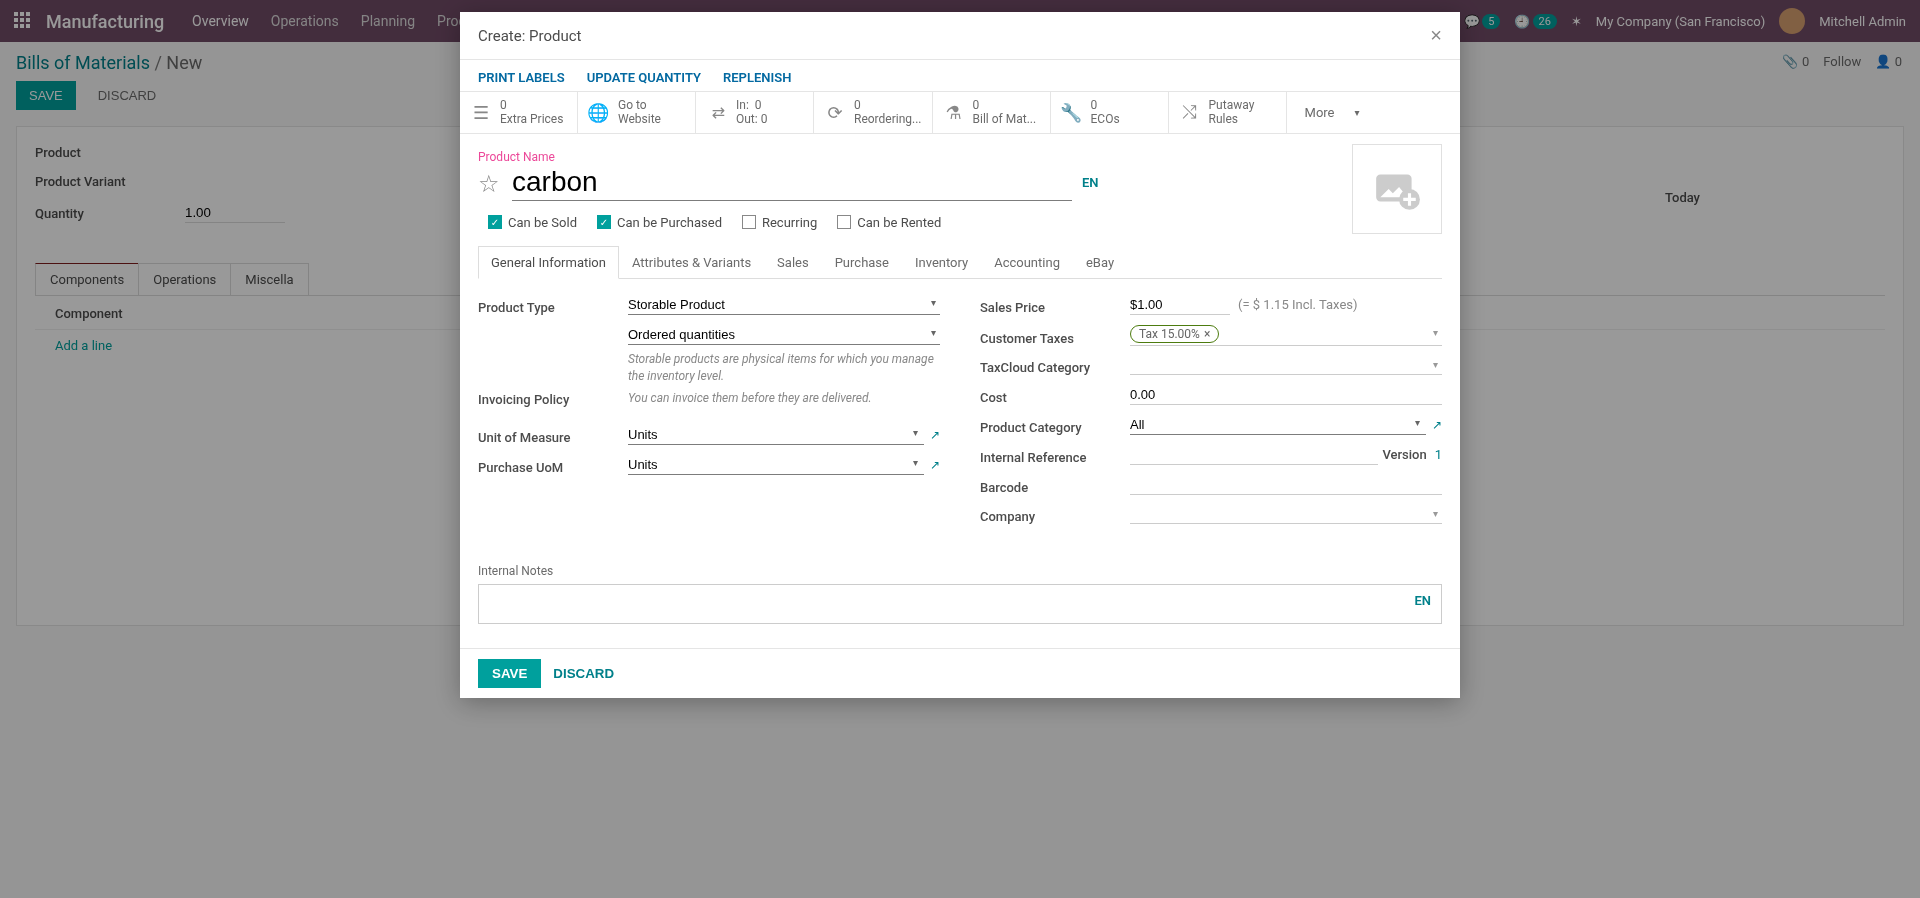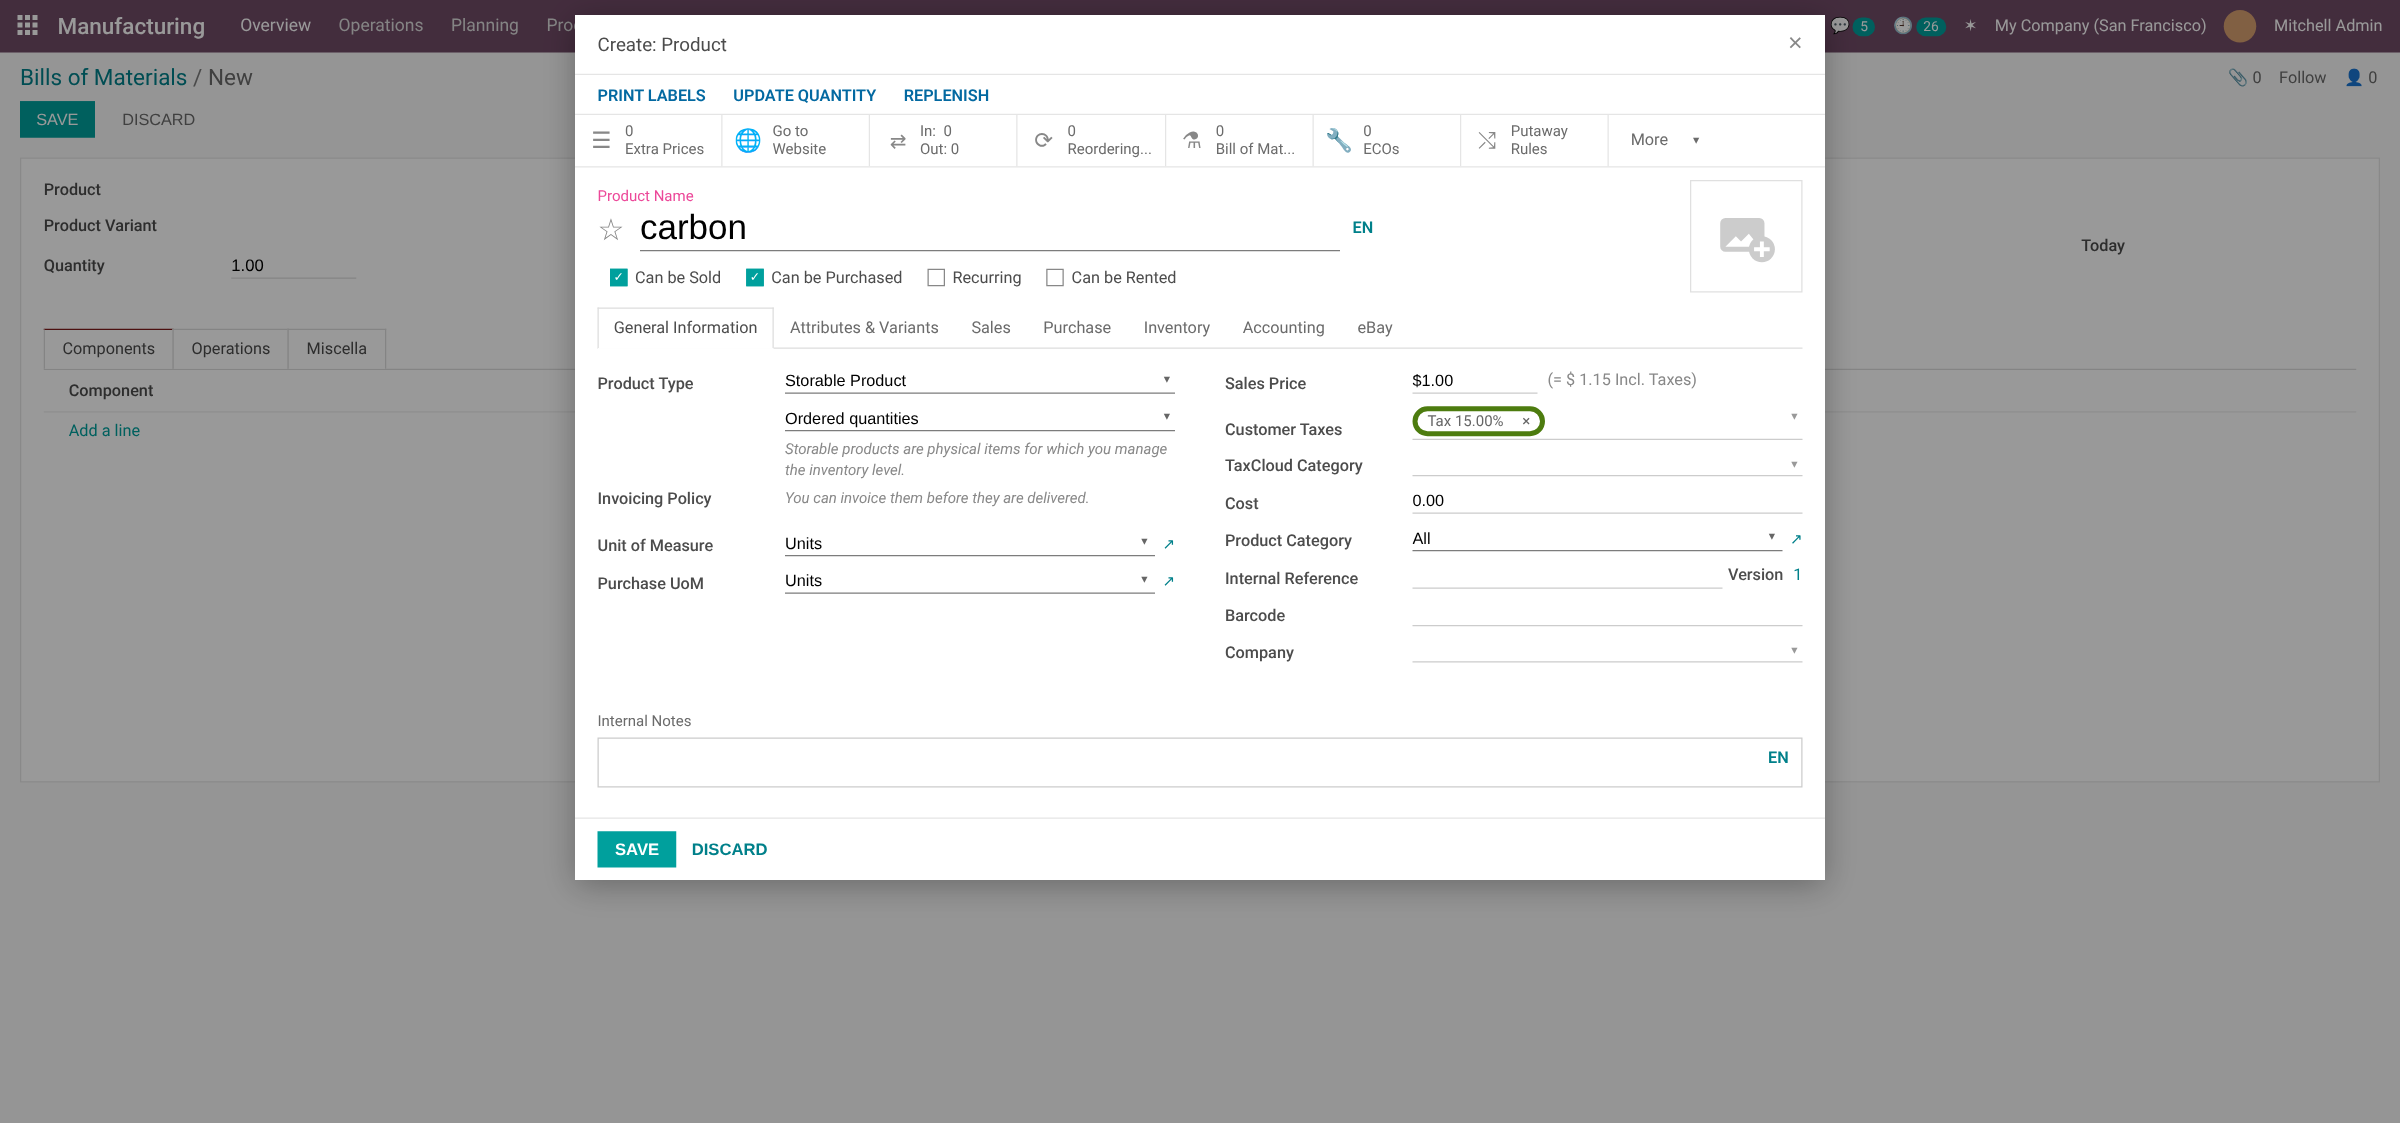--- a/index.html
+++ b/index.html
@@ -87,21 +87,21 @@
 .sel { width: 100%; border: none; border-bottom: 1px solid #7c7c7c; padding: 2px 16px 2px 0; font-size: 13px; appearance: none; background: transparent; position: relative; }
 .sel-wrap { position: relative; display: flex; align-items: center; gap: 6px; }
 .sel-wrap::after { content: "▾"; position: absolute; right: 4px; top: 2px; color: #666; pointer-events: none; font-size: 10px; }
 .sel-wrap.with-link::after { right: 22px; }
 .ext-link { color: #00808a; cursor: pointer; font-size: 12px; }
 .helptext { font-style: italic; color: #888; font-size: 12px; margin-top: 6px; line-height: 1.4; }
 .text-input { width: 100%; border: none; border-bottom: 1px solid #ccc; padding: 2px 0; font-size: 13px; }
 .price-row { display: flex; align-items: center; gap: 8px; }
 .price-input { border: none; border-bottom: 1px solid #ccc; padding: 2px 0; width: 100px; font-size: 13px; }
 .price-note { color: #888; font-size: 13px; }
-.tag-pill { display: inline-flex; align-items: center; gap: 15px; border: 4px solid #4d7c0f; border-radius: 12px; padding: 1px 8px; font-size: 12px; color: #666; cursor: pointer; }
+.tag-pill { display: inline-flex; align-items: center; gap: 4px; border: 1px solid #4d7c0f; border-radius: 12px; padding: 1px 8px; font-size: 12px; color: #666; cursor: pointer; }
 .tag-field { border-bottom: 1px solid #ccc; padding-bottom: 2px; position: relative; }
 .tag-field::after { content: "▾"; position: absolute; right: 4px; top: 2px; color: #999; font-size: 10px; }
 .version-row { display: flex; gap: 8px; font-size: 13px; }
 .version-label { font-weight: 500; }
 .version-val { color: #00808a; }
 
 .notes-label { font-size: 12px; color: #6b6b6b; margin-top: 30px; margin-bottom: 6px; }
 .notes-area { border: 1px solid #ccc; min-height: 40px; width: 100%; position: relative; padding: 6px; }
 .notes-lang { position: absolute; right: 10px; top: 8px; color: #00808a; font-weight: 600; cursor: pointer; }
 

